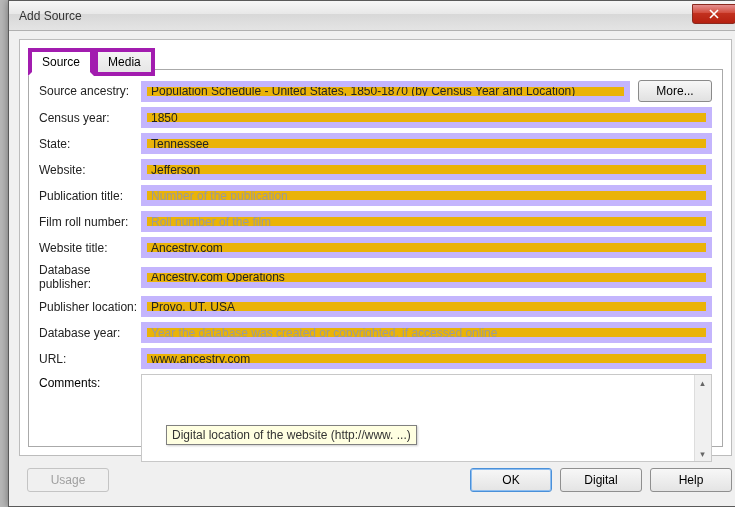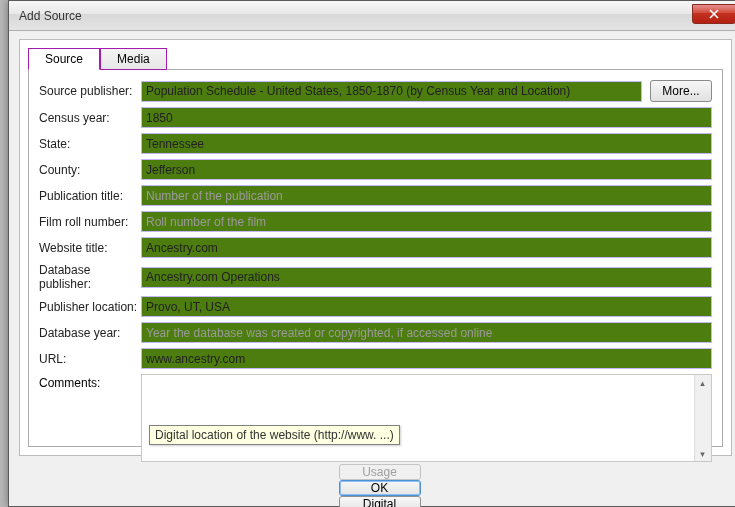--- a/index.html
+++ b/index.html
@@ -29,68 +29,68 @@
 .close-btn svg { width: 10px; height: 10px; }
 
 .client {
   position: absolute; left: 10px; top: 38px; right: 10px; bottom: 50px;
   background: #fff; border: 1px solid #bcbcbc;
   box-shadow: inset 0 0 0 1px #fff;
 }
 
 .tabs { position: absolute; left: 8px; top: 8px; height: 22px; z-index: 2; }
 .tab {
-  display: inline-block; padding: 3px 16px; border: 1px solid #a21caf;
+  display: inline-block; padding: 3px 10px; border: 4px solid #a21caf;
   background: linear-gradient(to bottom, #fcfcfc, #efefef); position: relative; cursor: default;
 }
 .tab.active { background: #fff; border-bottom-color: #fff; z-index: 3; }
 .tab.inactive { background: linear-gradient(to bottom, #f4f4f4, #e6e6e6); text-align: right; }
 
 .tabpanel {
   position: absolute; left: 8px; right: 8px; top: 29px; bottom: 8px;
   border: 1px solid #aaa; background: #fff; padding: 10px 10px 6px 10px;
 }
 
 .row { display: flex; align-items: center; margin-bottom: 5px; }
 .row label { width: 102px; flex: 0 0 102px; color: #222; }
 .row input[type=text] {
   flex: 1; height: 21px; padding: 1px 4px;
-  border: 1px solid #c4b5fd; background: #4d7c0f; color: #222;
+  border: 6px solid #c4b5fd; background: #eab308; color: #222;
   outline: none;
 }
 .row input[type=text]::placeholder { color: #9a9a9a; }
 
 .row.template input { margin-right: 8px; }
 .more-btn {
-  width: 62px; height: 22px;
+  width: 74px; height: 22px;
   background: linear-gradient(to bottom, #f7f7f7, #e1e1e1);
   border: 1px solid #8a8a8a; border-radius: 3px; cursor: default;
 }
 
 .comments-row { display: flex; align-items: flex-start; }
 .comments-row label { width: 102px; flex: 0 0 102px; padding-top: 2px; }
 .comments-wrap { flex: 1; position: relative; border: 1px solid #c8c8c8; background: #fff; height: 88px; }
 .comments-wrap textarea { width: calc(100% - 17px); height: 100%; border: none; resize: none; padding: 2px 4px; outline: none; }
 .fake-scroll { position: absolute; right: 0; top: 0; width: 17px; height: 100%; background: #f0f0f0; border-left: 1px solid #ddd; }
 .scroll-arrow { position: absolute; right: 2px; width: 13px; height: 13px; display: flex; align-items: center; justify-content: center; color: #666; font-size: 9px; }
 .scroll-arrow.up { top: 1px; }
 .scroll-arrow.down { bottom: 1px; }
 
 .tooltip {
-  position: absolute; left: 120px; top: 355px;
+  position: absolute; left: 137px; top: 355px;
   background: #ffffe1; border: 1px solid #808080;
   padding: 2px 5px; color: #333; white-space: nowrap;
   box-shadow: 1px 1px 2px rgba(0,0,0,0.2);
   z-index: 10;
   text-align: right;
 }
 
 .footer {
   position: absolute; left: 10px; right: 10px; bottom: 10px; height: 32px;
-  display: flex; align-items: center; flex-direction: column;
+  display: flex; align-items: center;
 }
 .footer .spacer { flex: 1; }
 .btn {
   width: 82px; height: 24px; margin-left: 8px;
   background: linear-gradient(to bottom, #f7f7f7, #e4e4e4);
   border: 1px solid #8f8f8f; border-radius: 3px; cursor: default;
 }
 .btn.disabled { color: #a0a0a0; border-color: #c4c4c4; background: #f0f0f0; }
 .btn.default { border: 1px solid #4a90d9; box-shadow: 0 0 0 1px #8ebef0 inset; }
 </style>
@@ -109,35 +109,35 @@
   </div>
 
   <div class="client">
     <div class="tabs">
       <span class="tab active">Source</span><span class="tab inactive">Media</span>
     </div>
 
     <div class="tabpanel">
 
       <div class="row template">
-        <label>Source publisher:</label>
+        <label>Source ancestry:</label>
         <input type="text" value="Population Schedule - United States, 1850-1870 (by Census Year and Location)" style="">
         <button class="more-btn">More...</button>
       </div>
 
       <div class="row">
         <label>Census year:</label>
         <input type="text" value="1850" style="">
       </div>
       <div class="row">
         <label>State:</label>
         <input type="text" value="Tennessee" style="">
       </div>
       <div class="row">
-        <label>County:</label>
+        <label>Website:</label>
         <input type="text" value="Jefferson" style="">
       </div>
       <div class="row">
         <label>Publication title:</label>
         <input type="text" value="" placeholder="Number of the publication" style="">
       </div>
       <div class="row">
         <label>Film roll number:</label>
         <input type="text" value="" placeholder="Roll number of the film" style="">
       </div>

